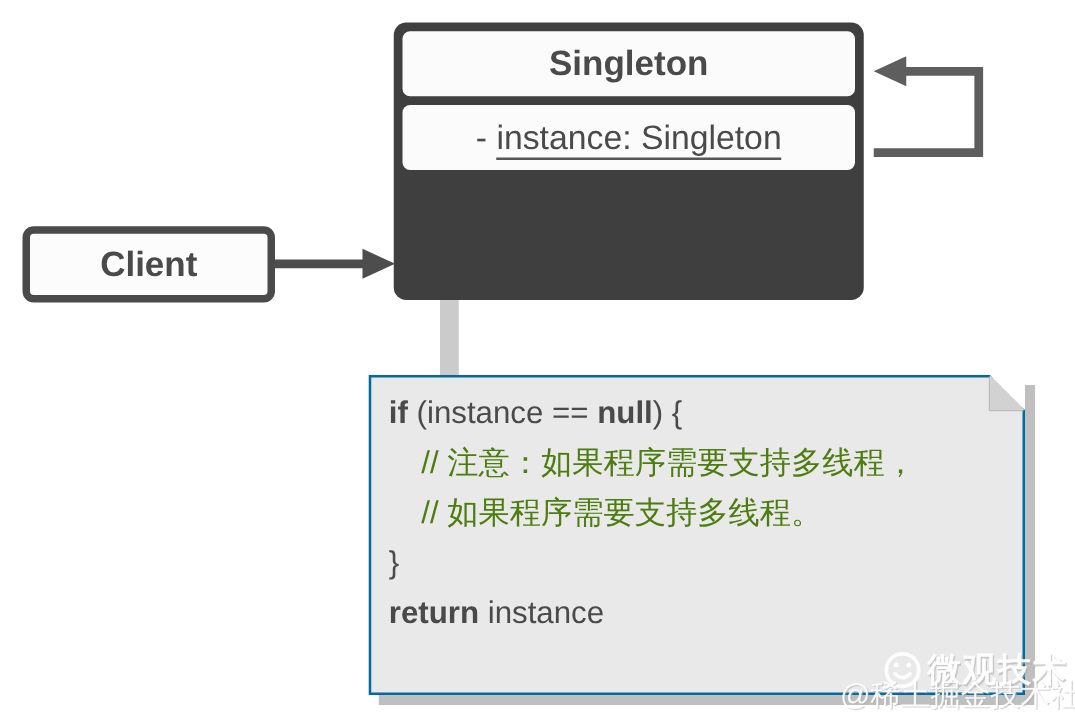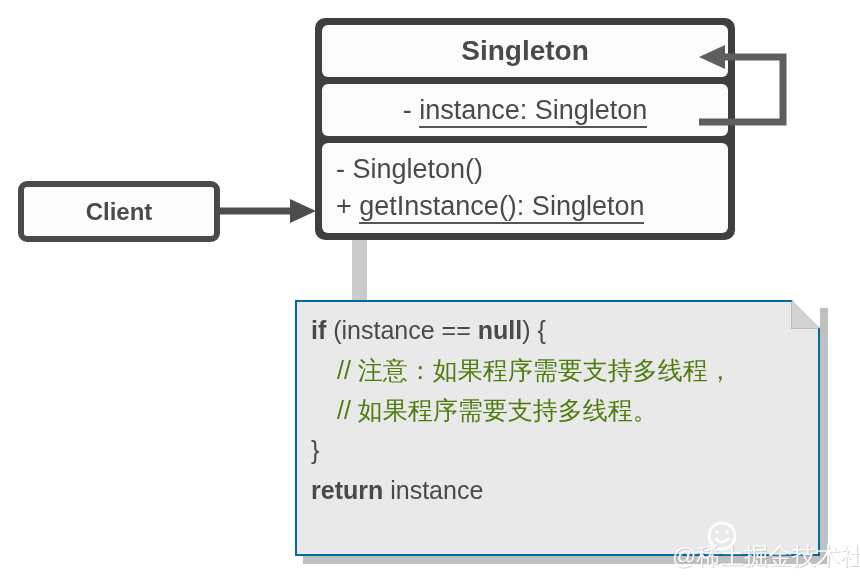--- a/index.html
+++ b/index.html
@@ -15,27 +15,27 @@
   
   .client-box {
     position: absolute;
     left: 18px; top: 181px;
     width: 190px; height: 49px;
     background: #fcfcfc;
     border: 6px solid #4a4a4a;
     border-radius: 9px;
     display: flex; align-items: center; justify-content: center;
   }
-  .client-box .cls-title { font-size: 24px; font-weight: bold; color: #4a4a4a; }
+  .client-box .cls-title { font-size: 28px; font-weight: bold; color: #4a4a4a; }
 
   
   .singleton-box {
     position: absolute;
     left: 315px; top: 18px;
-    width: 420px; height: 222px;
+    width: 376px; height: 222px;
     background: #3f3f3f;
     border-radius: 10px;
     box-sizing: border-box;
     padding: 7px;
     display: flex; flex-direction: column; gap: 7px;
   }
   .compartment {
     background: #fbfbfb;
     border-radius: 6px;
     box-sizing: border-box;
@@ -133,24 +133,20 @@
     <polygon points="70,2 70,26 96,14" fill="#4d4d4d"></polygon>
   </svg>
 
   <div class="singleton-box">
     <div class="compartment title">
       <span>Singleton</span>
     </div>
     <div class="compartment attrs" id="singleton-attrs">
         <div class="member"><span>- </span><span class="u">instance: Singleton</span></div>
       </div>
-    <div class="compartment methods" id="singleton-methods">
-        <div class="member"><span>- </span><span>Singleton()</span></div>
-        <div class="member"><span>+ </span><span class="u">getInstance(): Singleton</span></div>
-      </div>
   </div>
 
   <svg class="self-loop" width="105" height="95" viewBox="0 0 105 95">
     <polyline points="28,17 88,17 88,82 4,82" fill="none" stroke="#5e5e5e" stroke-width="7"></polyline>
     <polygon points="4,17 30,5 30,29" fill="#5e5e5e"></polygon>
   </svg>
 
   <div class="note-connector"></div>
 
   <div class="note">
@@ -165,16 +161,17 @@
       </div>
   </div>
 
   <div class="watermark">
     <svg class="wm-logo" width="32" height="32" viewBox="0 0 32 32">
       <circle cx="16" cy="16" r="13" fill="none" stroke="rgba(255,255,255,0.95)" stroke-width="3"></circle>
       <circle cx="11" cy="12" r="2" fill="rgba(255,255,255,0.95)"></circle>
       <circle cx="21" cy="12" r="2" fill="rgba(255,255,255,0.95)"></circle>
       <path d="M10 19 q6 6 12 0" fill="none" stroke="rgba(255,255,255,0.95)" stroke-width="3" stroke-linecap="round"></path>
     </svg>
+    <span class="wm-brand">微观技术</span>
     <span class="wm-credit">@稀土掘金技术社区</span>
   </div>
 
 </div>
 
 </body></html>

